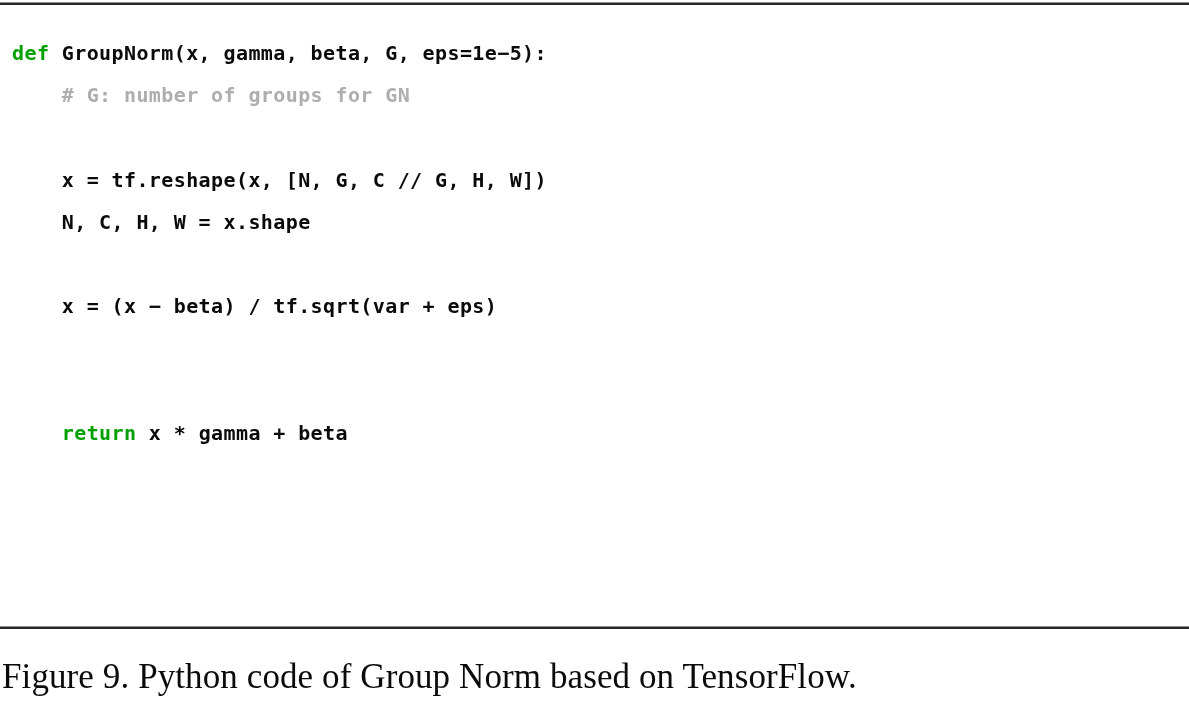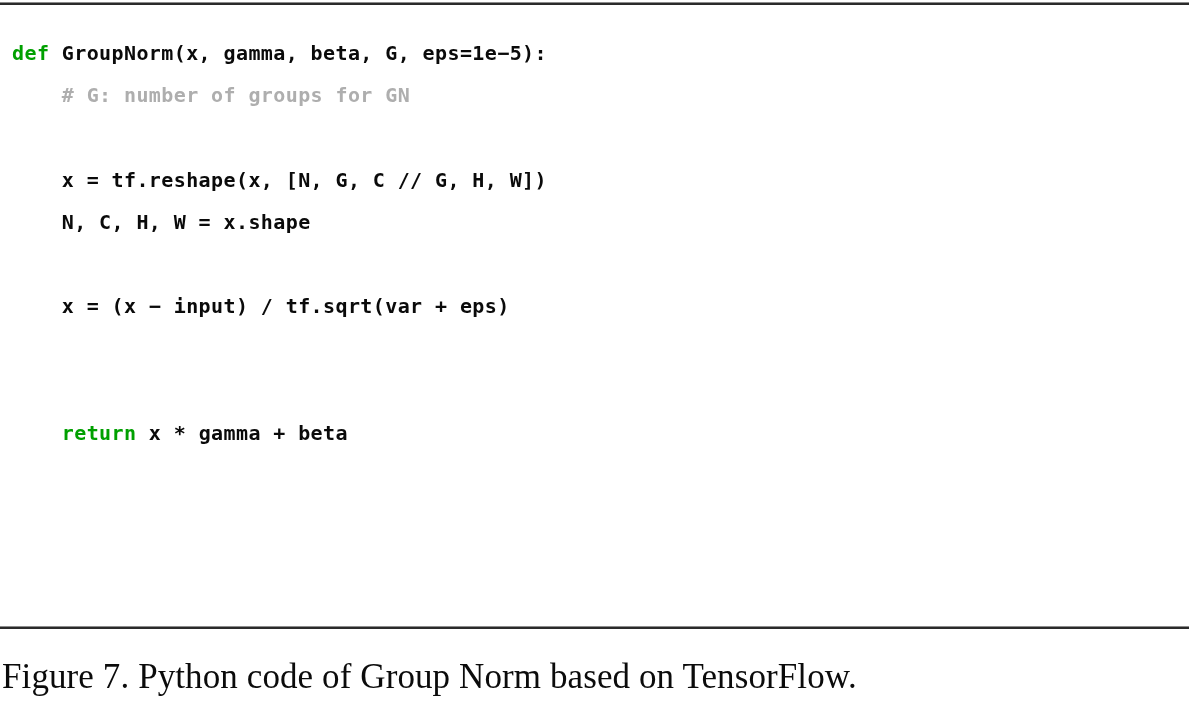--- a/index.html
+++ b/index.html
@@ -85,23 +85,23 @@
 <div class="figure-block">
 
   <div class="rule rule-top"></div>
 
   <pre class="code-listing" id="code-listing"><span class="code-line"><span class="tok-kw">def</span><span class="tok-plain"> GroupNorm(x, gamma, beta, G, eps=1e−5):</span>
 </span><span class="code-line"><span class="tok-comment">    # G: number of groups for GN</span>
 </span><span class="code-line blank">
 </span><span class="code-line"><span class="tok-plain">    x = tf.reshape(x, [N, G, C // G, H, W])</span>
 </span><span class="code-line"><span class="tok-plain">    N, C, H, W = x.shape</span>
 </span><span class="code-line blank">
-</span><span class="code-line"><span class="tok-plain">    x = (x − input) / tf.sqrt(var + eps)</span>
+</span><span class="code-line"><span class="tok-plain">    x = (x − beta) / tf.sqrt(var + eps)</span>
 </span><span class="code-line blank">
 </span><span class="code-line blank">
 </span><span class="code-line"><span class="tok-plain">    </span><span class="tok-kw">return</span><span class="tok-plain"> x * gamma + beta</span>
 </span></pre>
 
   <div class="rule rule-bottom"></div>
 
-  <div class="caption">Figure 7. Python code of Group Norm based on TensorFlow.</div>
+  <div class="caption">Figure 9. Python code of Group Norm based on TensorFlow.</div>
 
 </div>
 
 </body></html>

